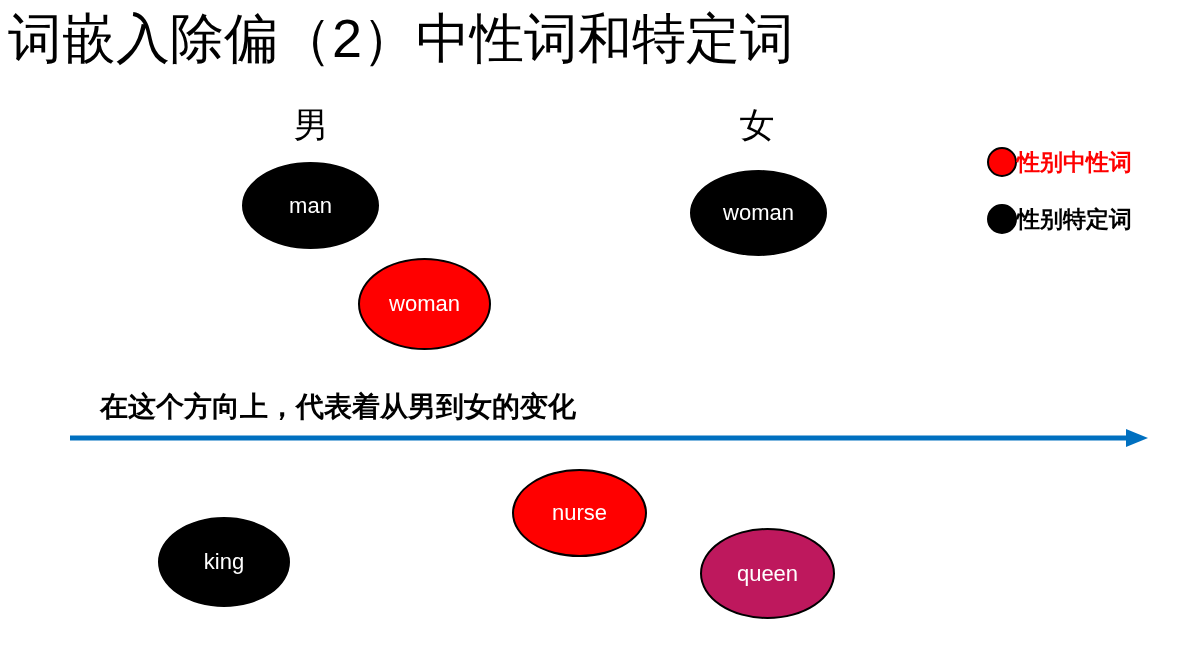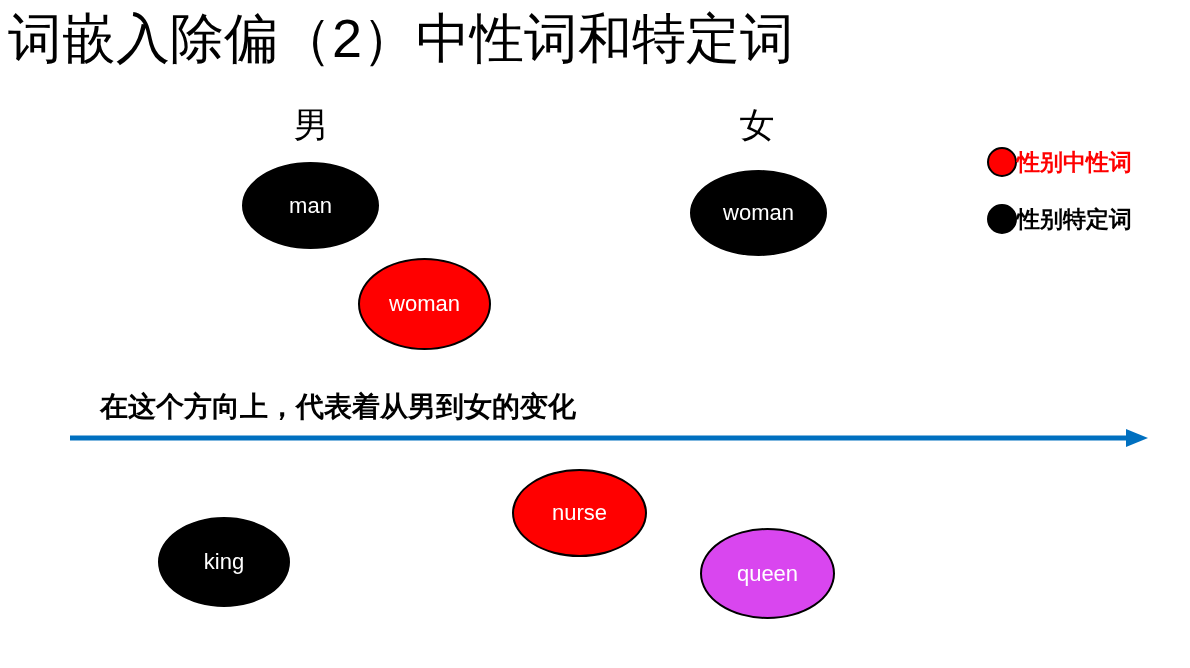--- a/index.html
+++ b/index.html
@@ -147,21 +147,21 @@
   </div>
   <div class="node doctor" style="background: rgb(255, 0, 0);">
     <span class="node-label" style="color: rgb(255, 255, 255);">woman</span>
   </div>
   <div class="node nurse" style="background: rgb(255, 0, 0);">
     <span class="node-label" style="color: rgb(255, 255, 255);">nurse</span>
   </div>
   <div class="node king" style="background: rgb(0, 0, 0);">
     <span class="node-label" style="color: rgb(255, 255, 255);">king</span>
   </div>
-  <div class="node queen" style="background: #d946ef;">
+  <div class="node queen" style="background: #be185d;">
     <span class="node-label" style="color: rgb(255, 255, 255);">queen</span>
   </div>
 
   <div class="arrow-label">在这个方向上，代表着从男到女的变化</div>
   <div class="direction-arrow" style="color: rgb(0, 112, 192);">
     <svg width="1078" height="20" viewBox="0 0 1078 20" aria-hidden="true">
       <rect x="0" y="7.5" width="1058" height="5" fill="currentColor"></rect>
       <polygon points="1056,1 1078,10 1056,19" fill="currentColor"></polygon>
     </svg>
   </div>

